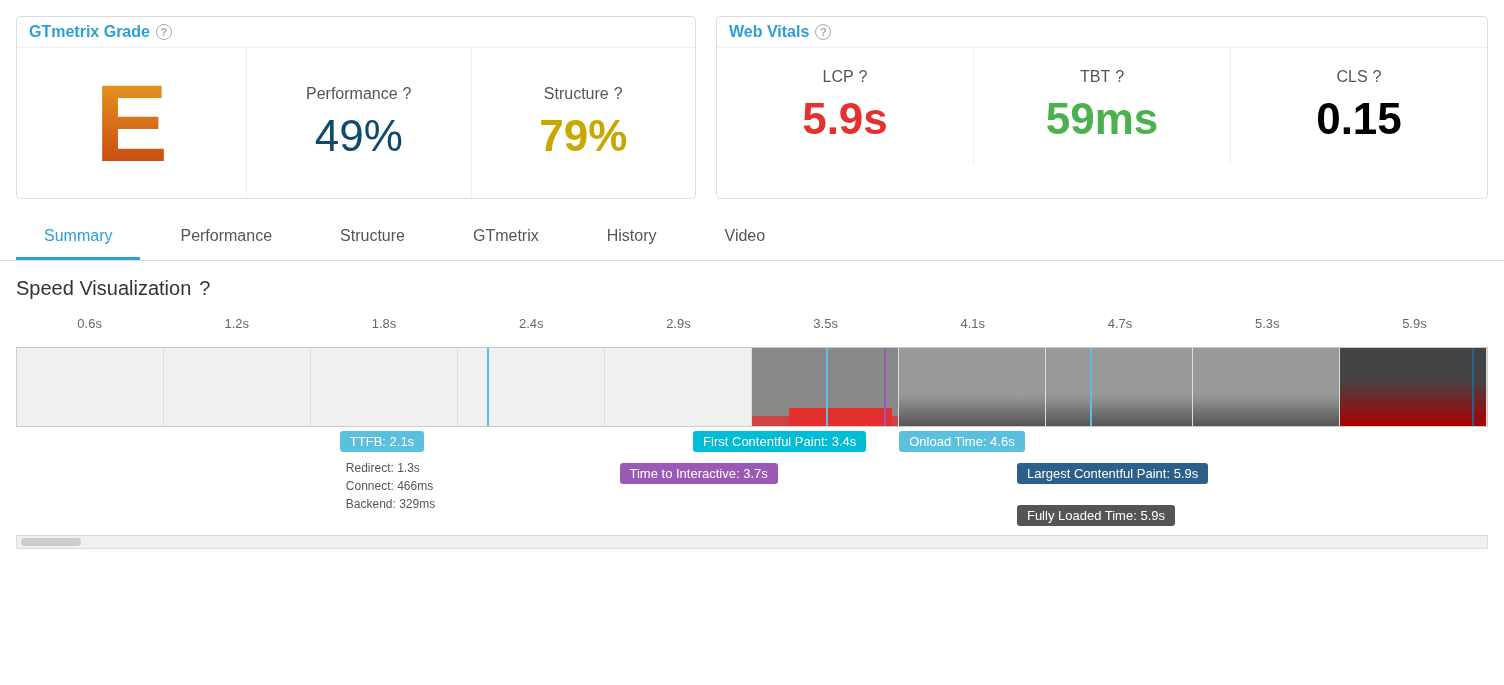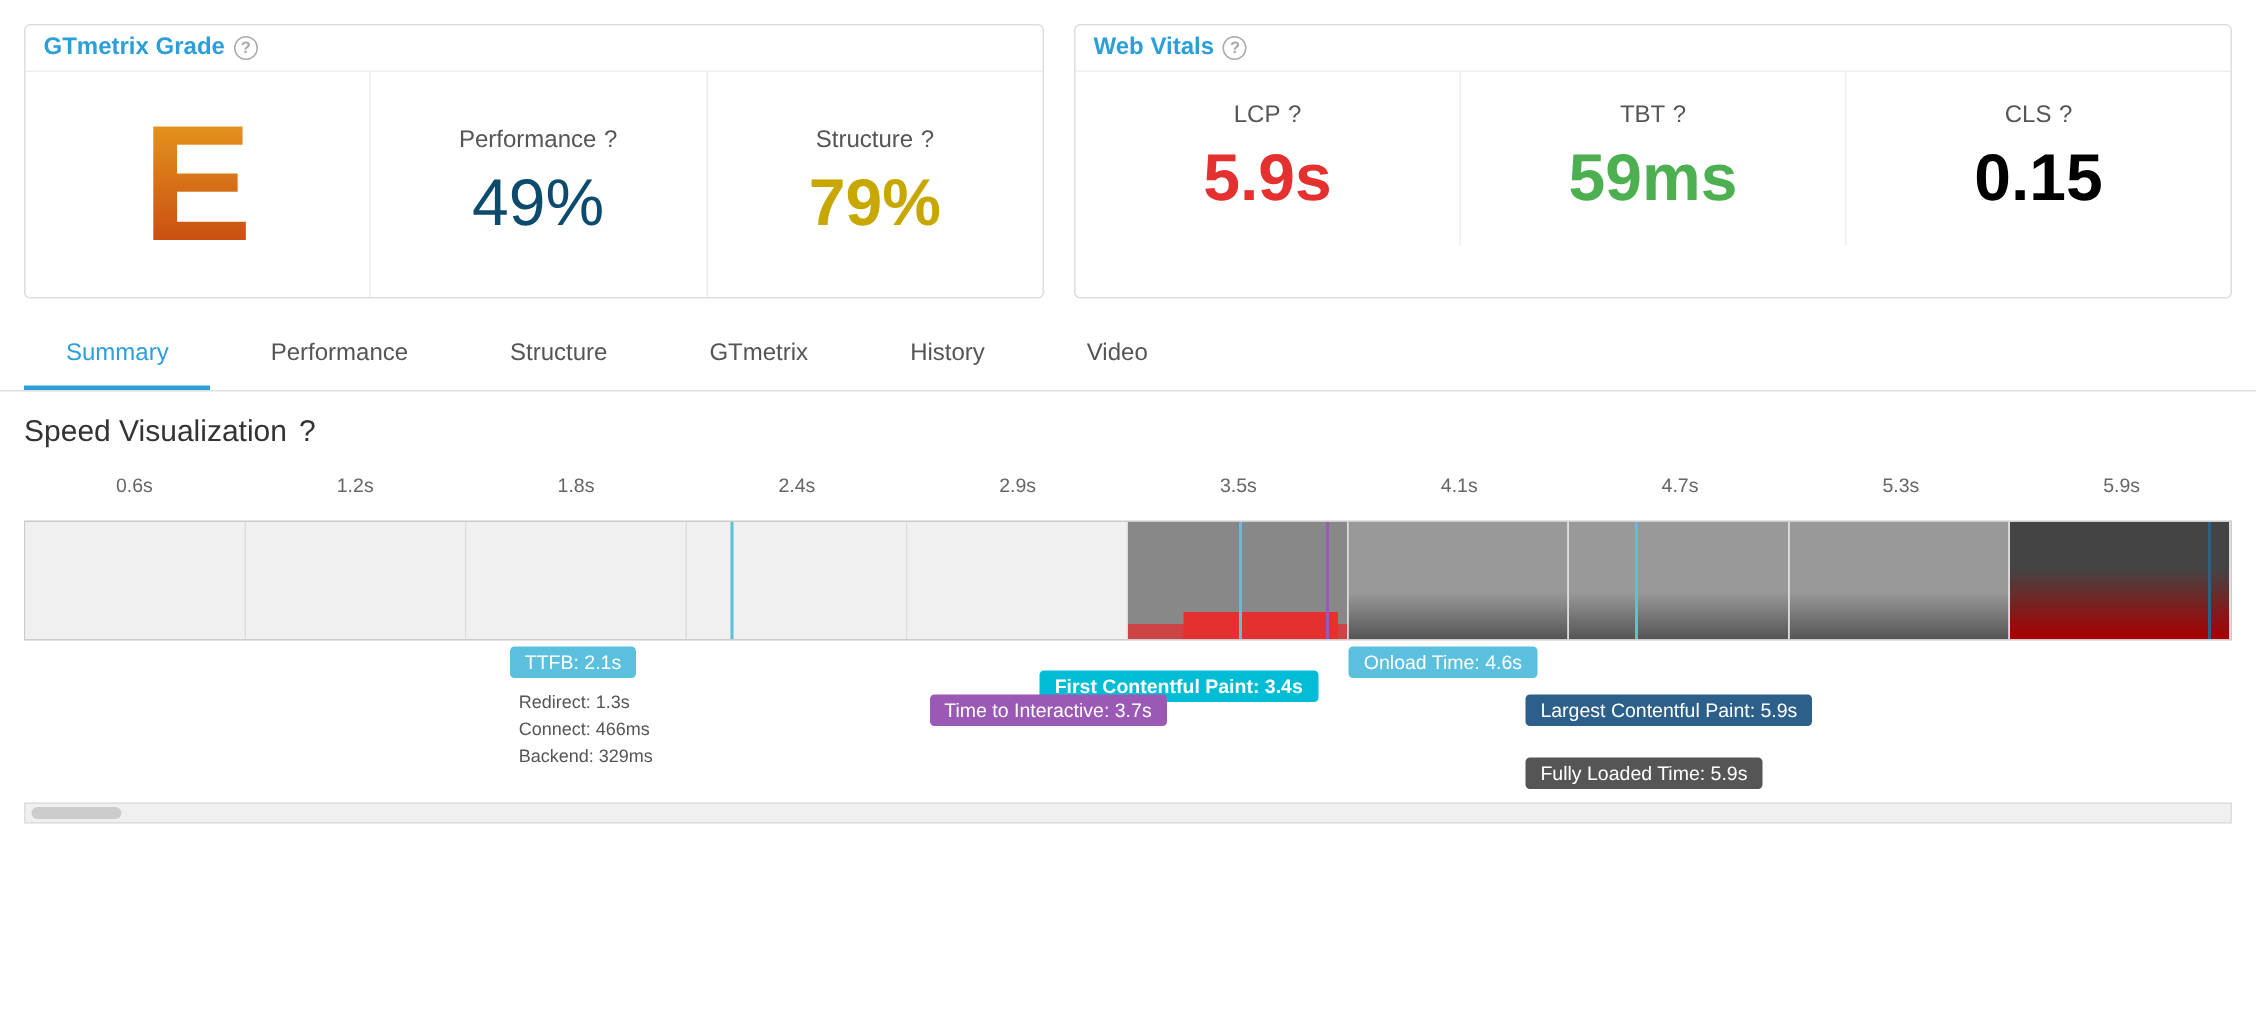--- a/index.html
+++ b/index.html
@@ -435,21 +435,21 @@
 
         <div class="annotation-box ann-blue" style="left: 22%; top: 0;">
           <span>TTFB: 2.1s</span>
         </div>
         <div class="ann-details" style="left: 22%; top: 26px;">
           <div>Redirect: 1.3s</div>
           <div>Connect: 466ms</div>
           <div>Backend: 329ms</div>
         </div>
 
-        <div class="annotation-box ann-cyan" style="left: 46%; top: 16px; font-weight: bold;">
+        <div class="annotation-box ann-cyan" style="left: 46%; top: 0;">
           <span>First Contentful Paint: 3.4s</span>
         </div>
 
         <div class="annotation-box ann-violet" style="left: 41%; top: 32px;">
           <span>Time to Interactive: 3.7s</span>
         </div>
 
         <div class="annotation-box ann-blue" style="left: 60%; top: 0;">
           <span>Onload Time: 4.6s</span>
         </div>

